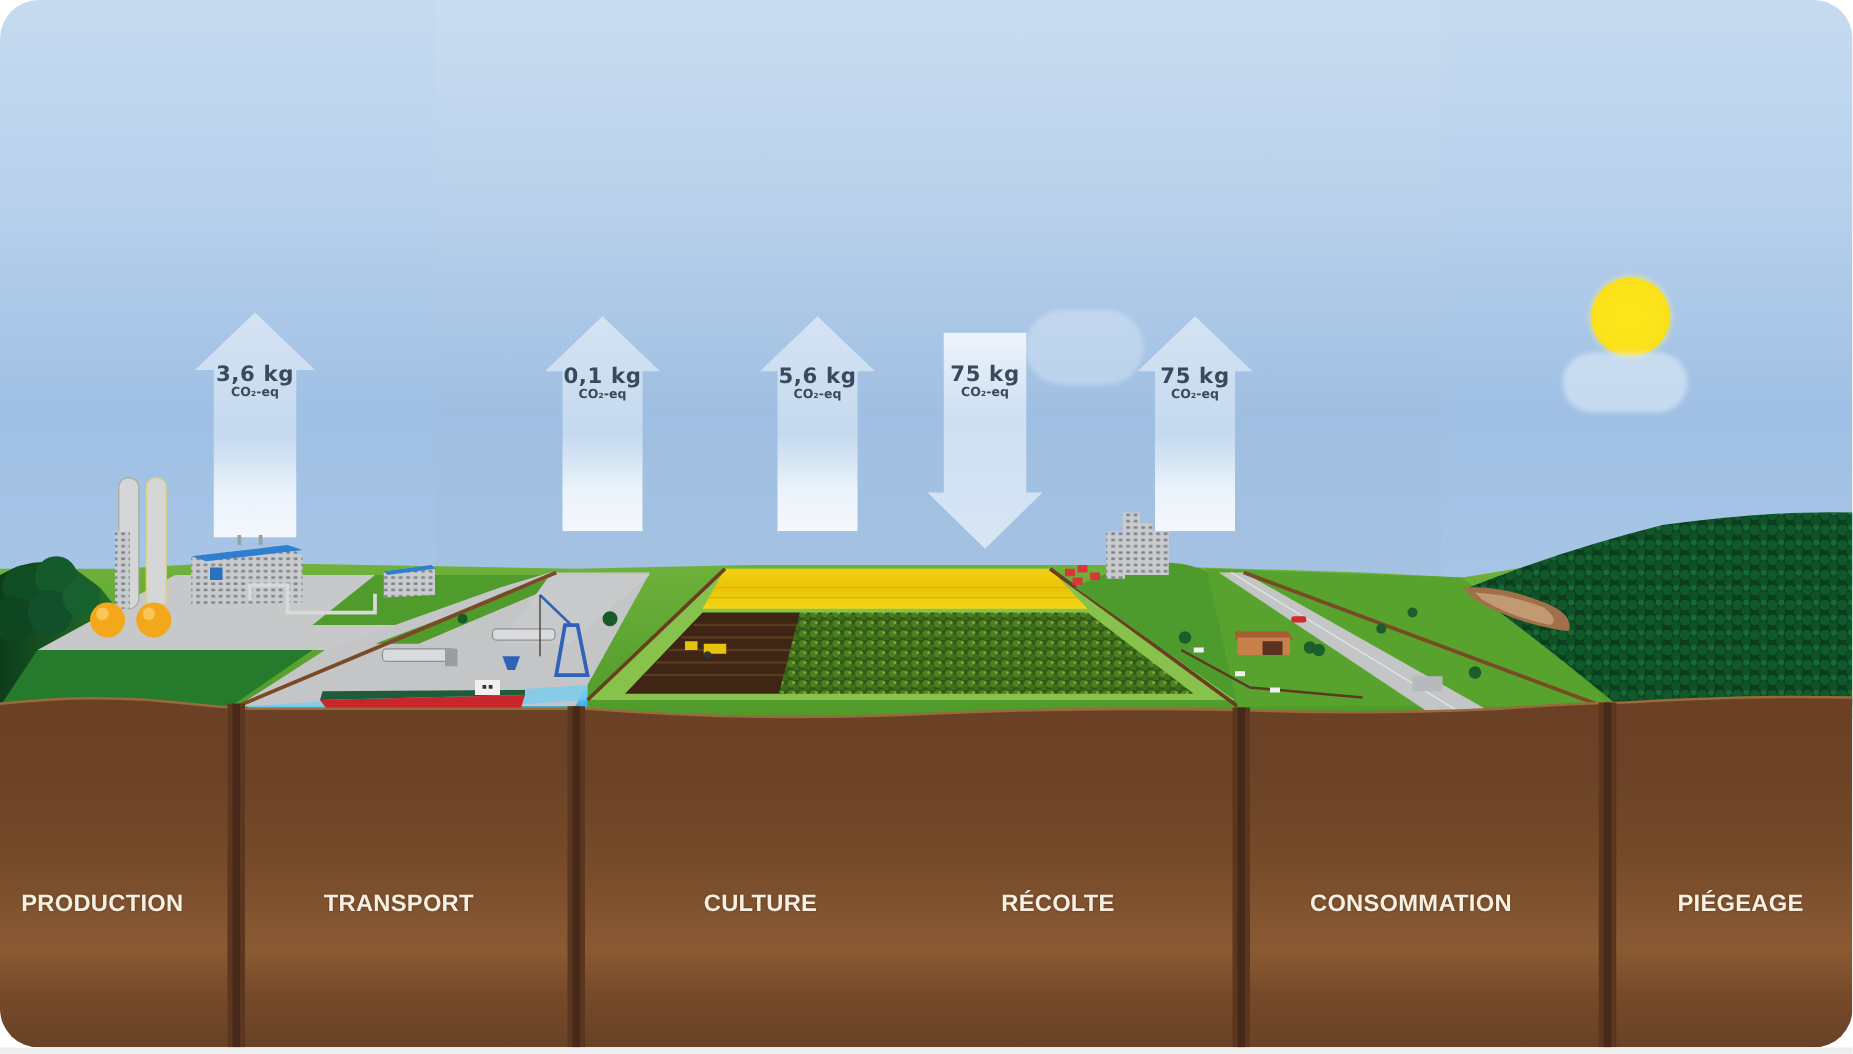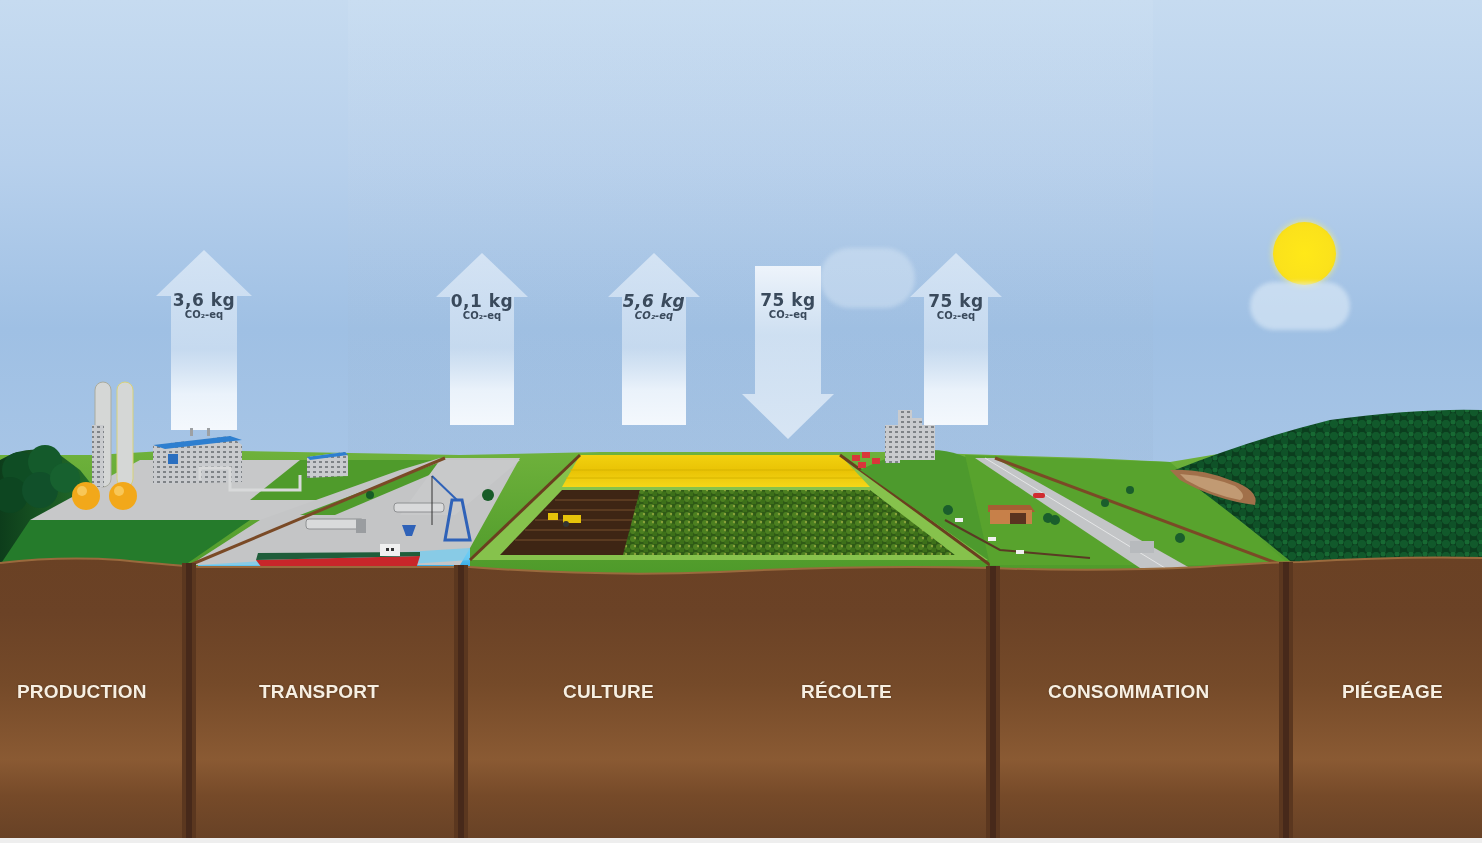--- a/index.html
+++ b/index.html
@@ -1,29 +1,29 @@
 <!DOCTYPE html>
 <html><head>
 <meta charset="utf-8">
 <style>
   html, body { margin: 0; padding: 0; }
   body { width: 1482px; height: 843px; overflow: hidden; background: #ffffff; font-family: "DejaVu Sans", sans-serif; }
-  .scene { position: relative; width: 1482px; height: 838px; overflow: hidden; }
+  .scene { position: relative; width: 1482px; height: 838px; overflow: hidden; border-radius: 31px; }
   .sky { position: absolute; left: 0; top: 0; width: 1482px; height: 470px;
     background: linear-gradient(to bottom, #c6dbf0 0%, #b7d0ec 35%, #9fc0e4 70%, #a7c5e6 100%); }
   .sky-band { position: absolute; top: 0; height: 470px; background: linear-gradient(to bottom, rgba(255,255,255,0.06), rgba(0,0,0,0.015)); }
   .arrow { position: absolute; }
   .arrow .label { position: absolute; left: 0; right: 0; text-align: center; color: #3a4a5c; font-weight: bold; line-height: 1.05; }
   .arrow .kg { font-size: 17px; letter-spacing: 0.5px; }
   .arrow .unit { font-size: 10px; }
   .sun { position: absolute; left: 1273px; top: 222px; width: 63px; height: 63px; border-radius: 50%;
     background: radial-gradient(circle at 50% 50%, #ffe818 0%, #fbe21b 60%, #f6d80f 100%); box-shadow: 0 0 6px #f7ef7a; }
   .cloud { position: absolute; border-radius: 30px; background: rgba(230, 240, 250, 0.55); filter: blur(2px); }
   .ground { position: absolute; left: 0; top: 0; width: 1482px; height: 838px; }
-  .soil-labels { position: absolute; top: 681px; left: 0; width: 1228px; height: 24px; }
+  .soil-labels { position: absolute; top: 713px; left: 0; width: 1228px; height: 24px; }
   .soil-label { position: absolute; top: 0; color: #f7efe2; font-weight: bold; font-size: 19px; letter-spacing: 0.2px; text-shadow: 0 0 2px rgba(0,0,0,0.35); white-space: nowrap; font-family: "Liberation Sans", sans-serif; }
   .bottom-strip { position: absolute; left: 0; top: 838px; width: 1482px; height: 5px; background: #eeeeee; }
 </style>
 </head>
 <body>
 
 <div class="scene">
 
   <div class="sky"></div>
   <div class="sky-band" style="left:348px;width:805px;"></div>
@@ -57,21 +57,21 @@
     <div class="label" style="top:40px;">
       <div class="kg">0,1 kg</div>
       <div class="unit">CO₂-eq</div>
     </div>
   </div>
 
   <div class="arrow" style="left:608px;top:253px;width:92px;height:172px;">
     <svg width="92" height="172" style="position:absolute;left:0;top:0;">
       <polygon points="46,0 92,44 78,44 78,172 14,172 14,44 0,44" fill="url(#ga1)"></polygon>
     </svg>
-    <div class="label" style="top:40px;font-style:italic;">
+    <div class="label" style="top:40px;">
       <div class="kg">5,6 kg</div>
       <div class="unit">CO₂-eq</div>
     </div>
   </div>
 
   <div class="arrow" style="left:742px;top:266px;width:92px;height:173px;">
     <svg width="92" height="173" style="position:absolute;left:0;top:0;">
       <defs>
         <linearGradient id="ga2" x1="0" y1="0" x2="0" y2="1">
           <stop offset="0" stop-color="#f1f6fc" stop-opacity="0.95"></stop>

